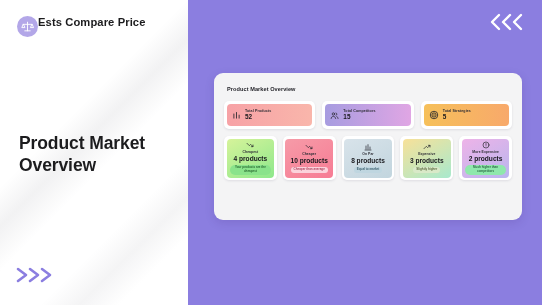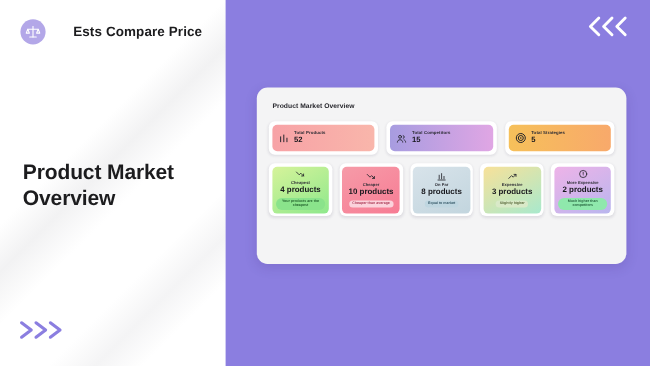--- a/index.html
+++ b/index.html
@@ -22,22 +22,21 @@
     height: 305px;
     background:
       linear-gradient(135deg, #ffffff 0%, #ffffff 38%, #f2f2f3 46%, #ffffff 55%, #ffffff 70%, #f4f4f5 78%, #ffffff 86%, #ffffff 100%);
     flex: 0 0 188px;
     overflow: hidden;
   }
   .brand {
     position: absolute;
     left: 17px; top: 16px;
     display: flex;
-    align-items: center;
-    gap: 23px;
+    gap: 0;
   }
   .brand-logo {
     width: 21px; height: 21px;
     border-radius: 50%;
     background: #b3a7e8;
     display: flex;
     align-items: center;
     justify-content: center;
     flex: 0 0 21px;
   }

